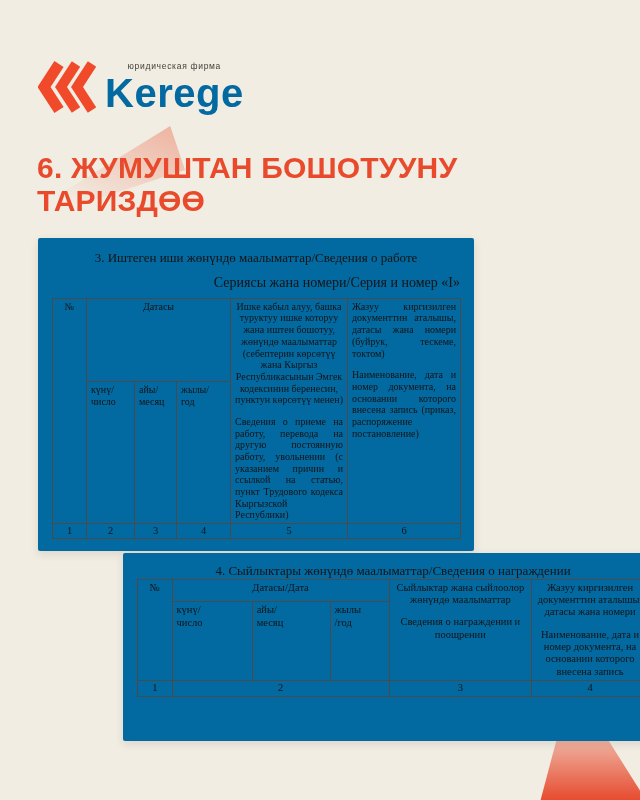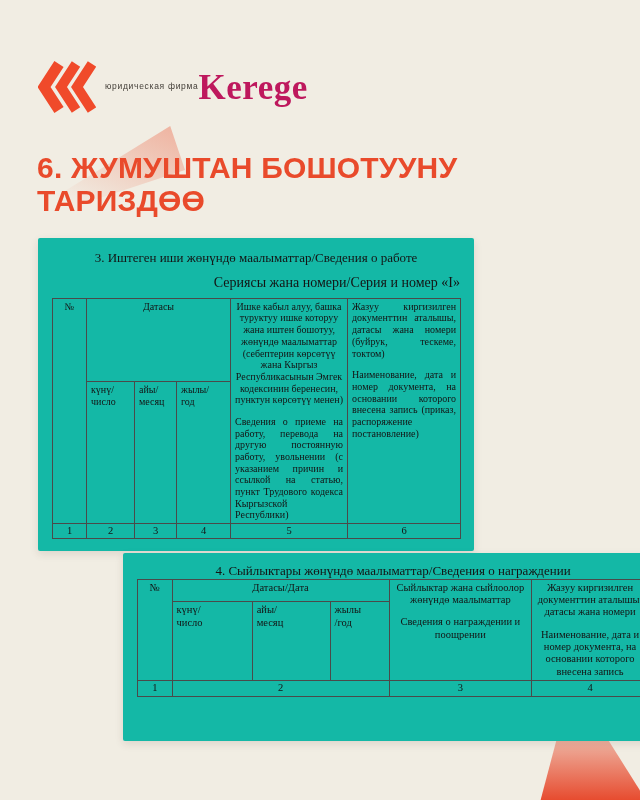--- a/index.html
+++ b/index.html
@@ -16,32 +16,32 @@
     z-index:0;
   }
   .decor-bottom{
     position:absolute;left:498px;top:682px;width:142px;height:118px;
     clip-path:polygon(52% 0%,100% 92%,100% 100%,30% 100%);
     background:linear-gradient(to bottom, rgba(233,74,43,0) 0%, rgba(233,74,43,0.30) 45%, rgba(230,62,32,0.92) 100%);
     z-index:1;
   }
   
   .logo{position:absolute;left:38px;top:60px;display:flex;align-items:center;gap:9px;z-index:2;}
-  .logo-text{display:flex;flex-direction:row;align-items:center;}
+  .logo-text{display:flex;flex-direction:column;align-items:center;}
   .tagline{font-size:8.5px;letter-spacing:0.7px;color:#45403a;margin-bottom:2px;white-space:nowrap;}
-  .brand{font-size:35px;font-weight:600;color:#be185d;letter-spacing:0.5px;line-height:1;font-family:Liberation Serif, serif;}
+  .brand{font-size:40px;font-weight:600;color:#0369a1;letter-spacing:0.5px;line-height:1;}
   
   .heading{
     position:absolute;left:32px;top:146px;width:470px;margin:5px;z-index:2;
     font-size:30px;line-height:1.1;font-weight:800;color:#E94A2B;
     text-transform:uppercase;letter-spacing:0.2px;
   }
   
   .card{
-    position:absolute;background:#14b8a6;z-index:2;border-radius:2px;
+    position:absolute;background:#0369a1;z-index:2;border-radius:2px;
     box-shadow:0 3px 9px rgba(70,45,30,0.12);
     font-family:"Liberation Serif",serif;color:#141414;
     padding:12px 14px 12px 14px;box-sizing:border-box;
   }
   .card1{left:38px;top:238px;width:436px;min-height:289px;}
   .card2{left:123px;top:553px;width:540px;min-height:188px;padding-top:10px;}
   .doc-title{text-align:center;font-size:13px;line-height:1.2;}
   .series{margin:8px 0 6px auto;width:max-content;max-width:300px;font-size:14px;line-height:1.3;text-align:left;}
   table.doc-table{border-collapse:collapse;table-layout:fixed;width:100%;}
   .doc-table td{border:1px solid #4a4a4a;vertical-align:top;padding:2px 4px;font-size:10px;line-height:1.17;}

